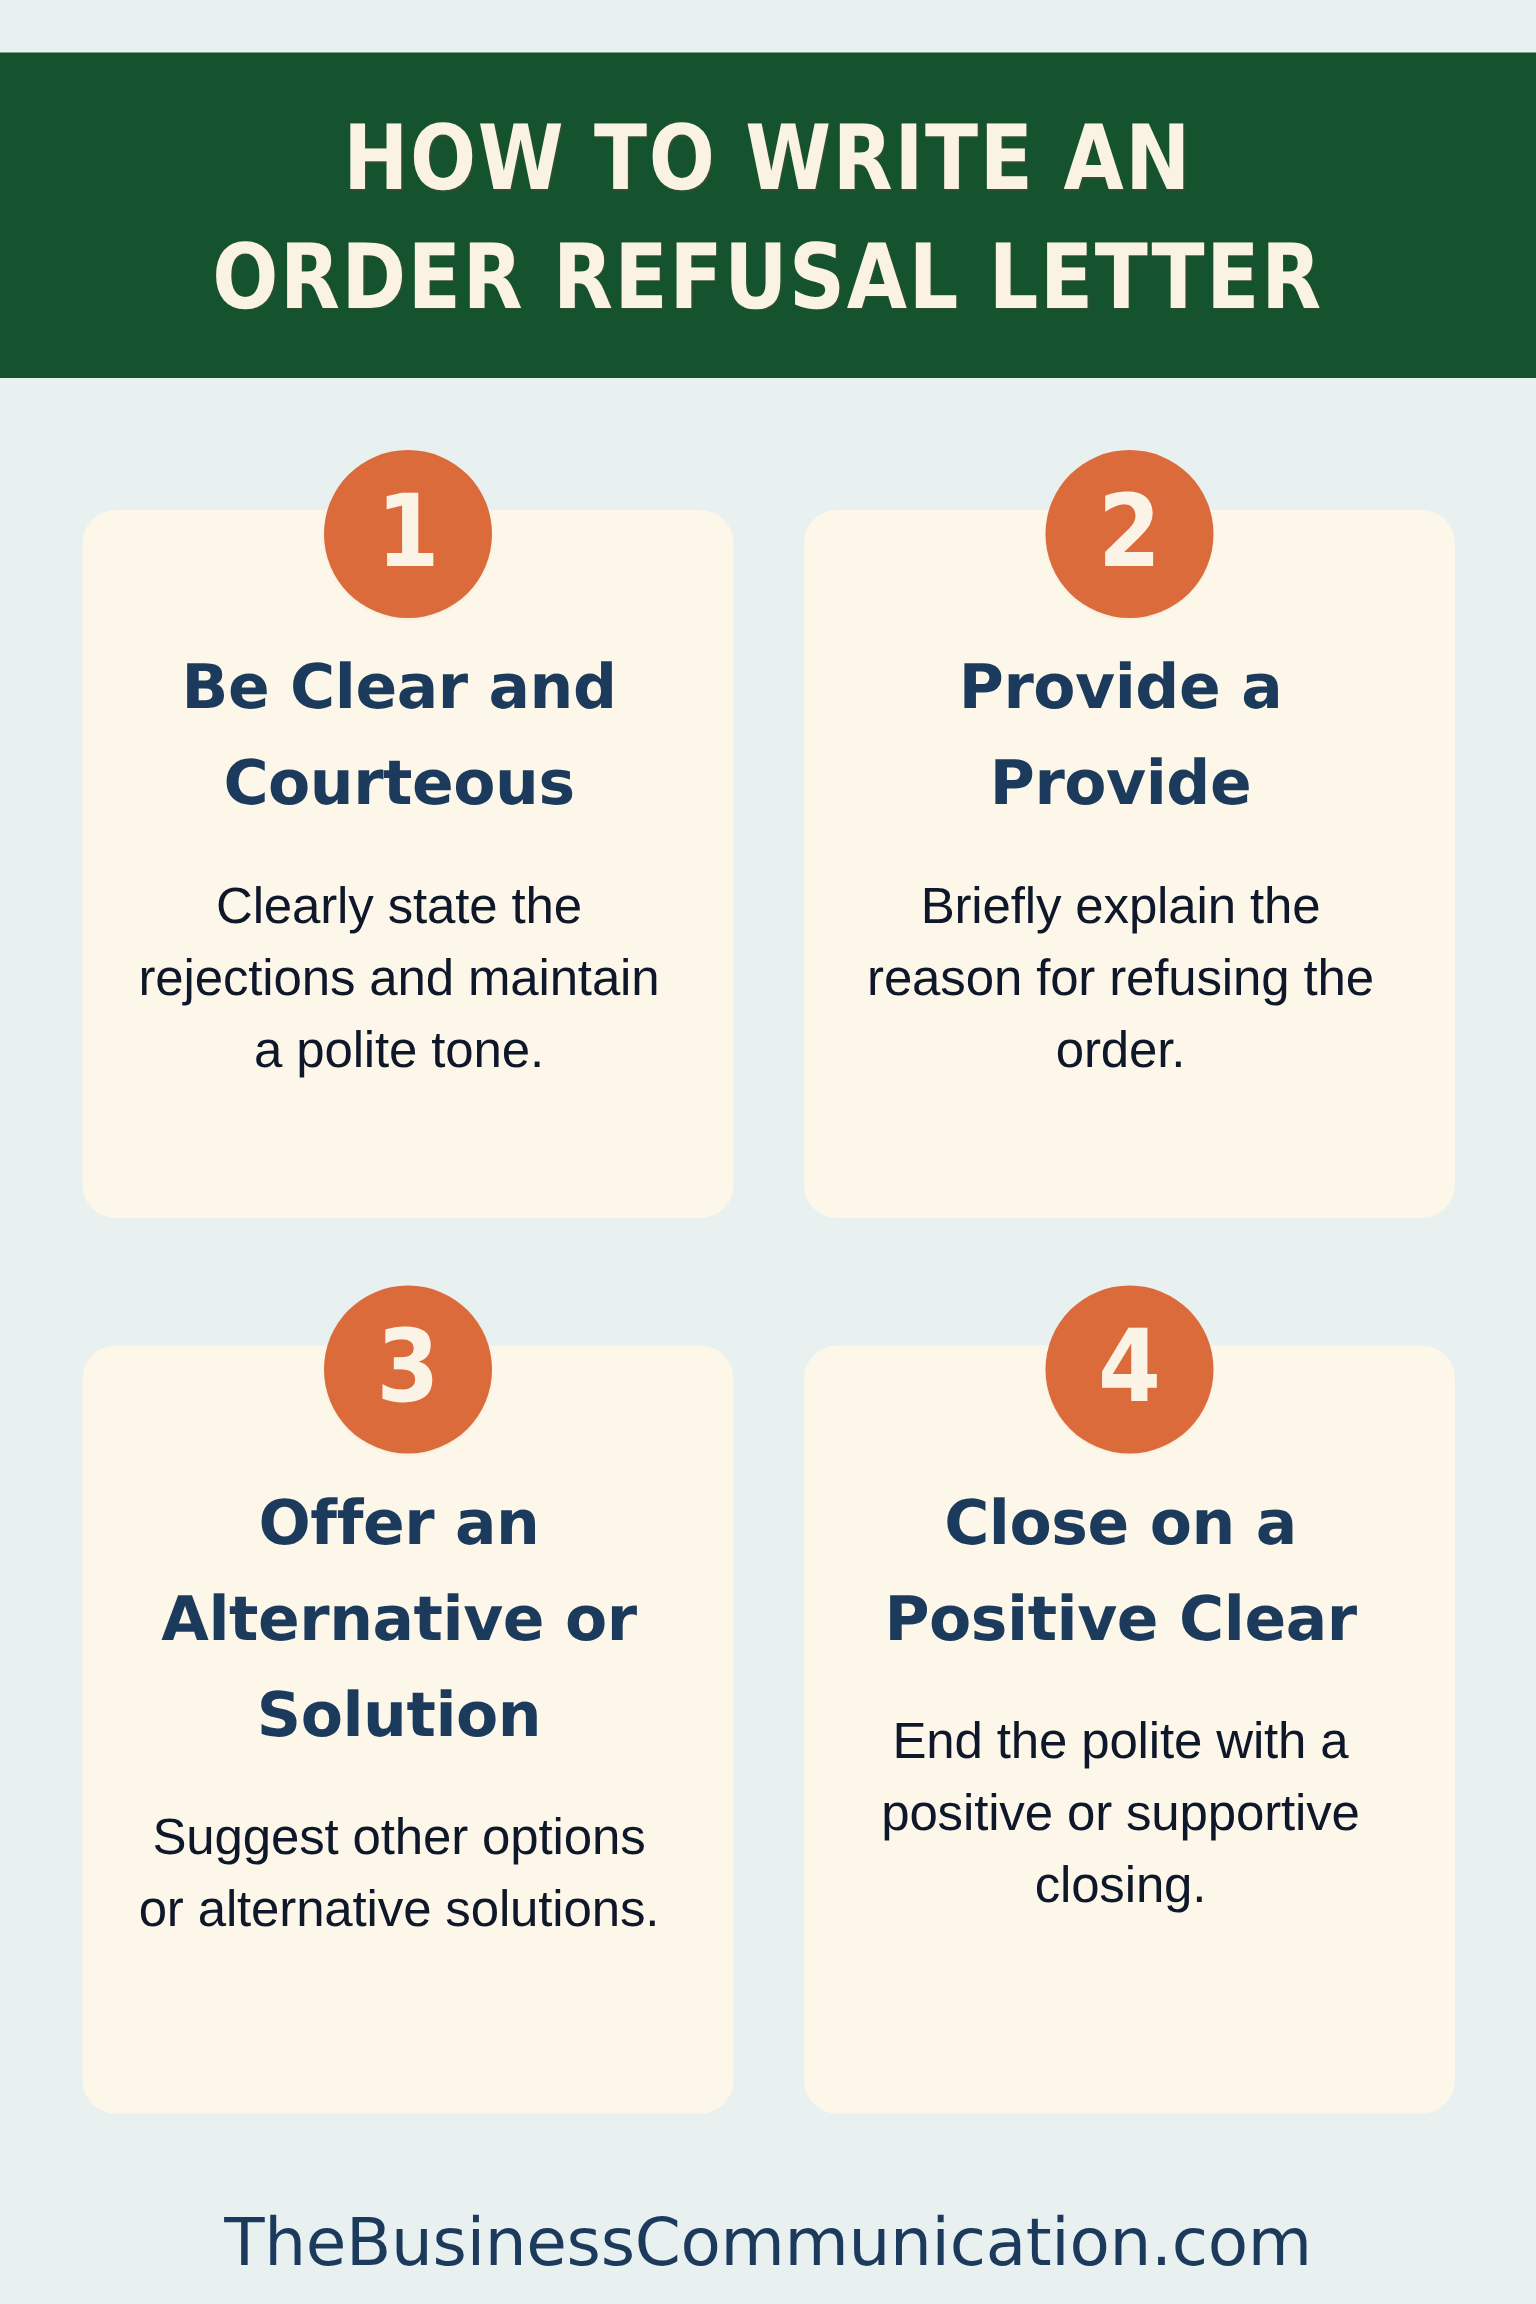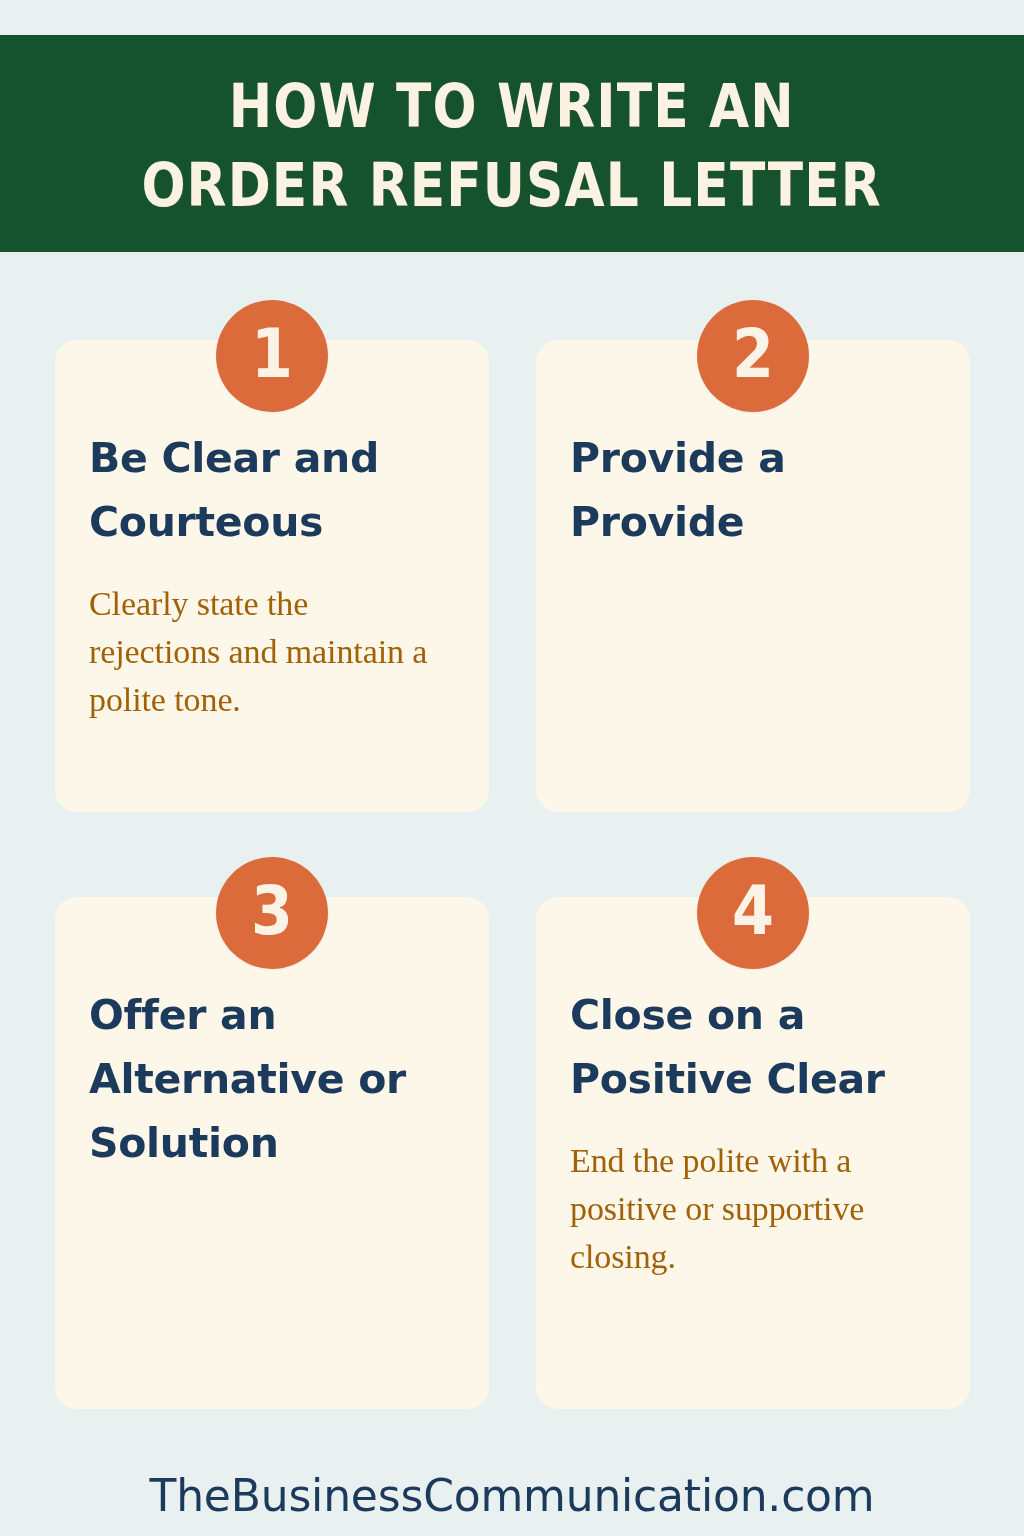--- a/index.html
+++ b/index.html
@@ -80,37 +80,38 @@
     line-height:1;
     padding-bottom:4px;
     z-index:3;
     box-shadow:0 1px 2px rgba(0,0,0,0.05);
   }
 
   .card {
     background:#FDF7E9;
     border-radius:22px;
     padding:86px 46px 30px 34px;
+    text-align:center;
     position:relative;
     z-index:1;
   }
   .card.h-472 { min-height:472px; }
   .card.h-512 { min-height:512px; }
 
   .card-title {
     color:#1B3A5C;
     font-family:"DejaVu Sans", sans-serif;
     font-weight:bold;
     font-size:41px;
     line-height:64px;
     letter-spacing:-0.3px;
   }
   .card-body {
-    color:#a16207;
-    font-family:Liberation Serif, serif;
+    color:#0f172a;
+    font-family:Liberation Sans, sans-serif;
     font-weight:normal;
     font-size:34px;
     line-height:48px;
     letter-spacing:-0.1px;
     margin-top:26px;
   }
 
   
   .footer {
     position:absolute;
@@ -147,33 +148,35 @@
         <div class="card-body">Clearly state the rejections and maintain a polite tone.</div>
       </div>
     </div>
 
     <div class="card-wrap">
       <div class="badge">
         <span>2</span>
       </div>
       <div class="card h-472">
         <div class="card-title">Provide a Provide</div>
+        <div class="card-body">Briefly explain the reason for refusing the order.</div>
       </div>
     </div>
 
   </div>
 
   <div class="row row-2">
 
     <div class="card-wrap">
       <div class="badge">
         <span>3</span>
       </div>
       <div class="card h-512">
         <div class="card-title">Offer an Alternative or Solution</div>
+        <div class="card-body">Suggest other options or alternative solutions.</div>
       </div>
     </div>
 
     <div class="card-wrap">
       <div class="badge">
         <span>4</span>
       </div>
       <div class="card h-512">
         <div class="card-title">Close on a Positive Clear</div>
         <div class="card-body">End the polite with a positive or supportive closing.</div>

